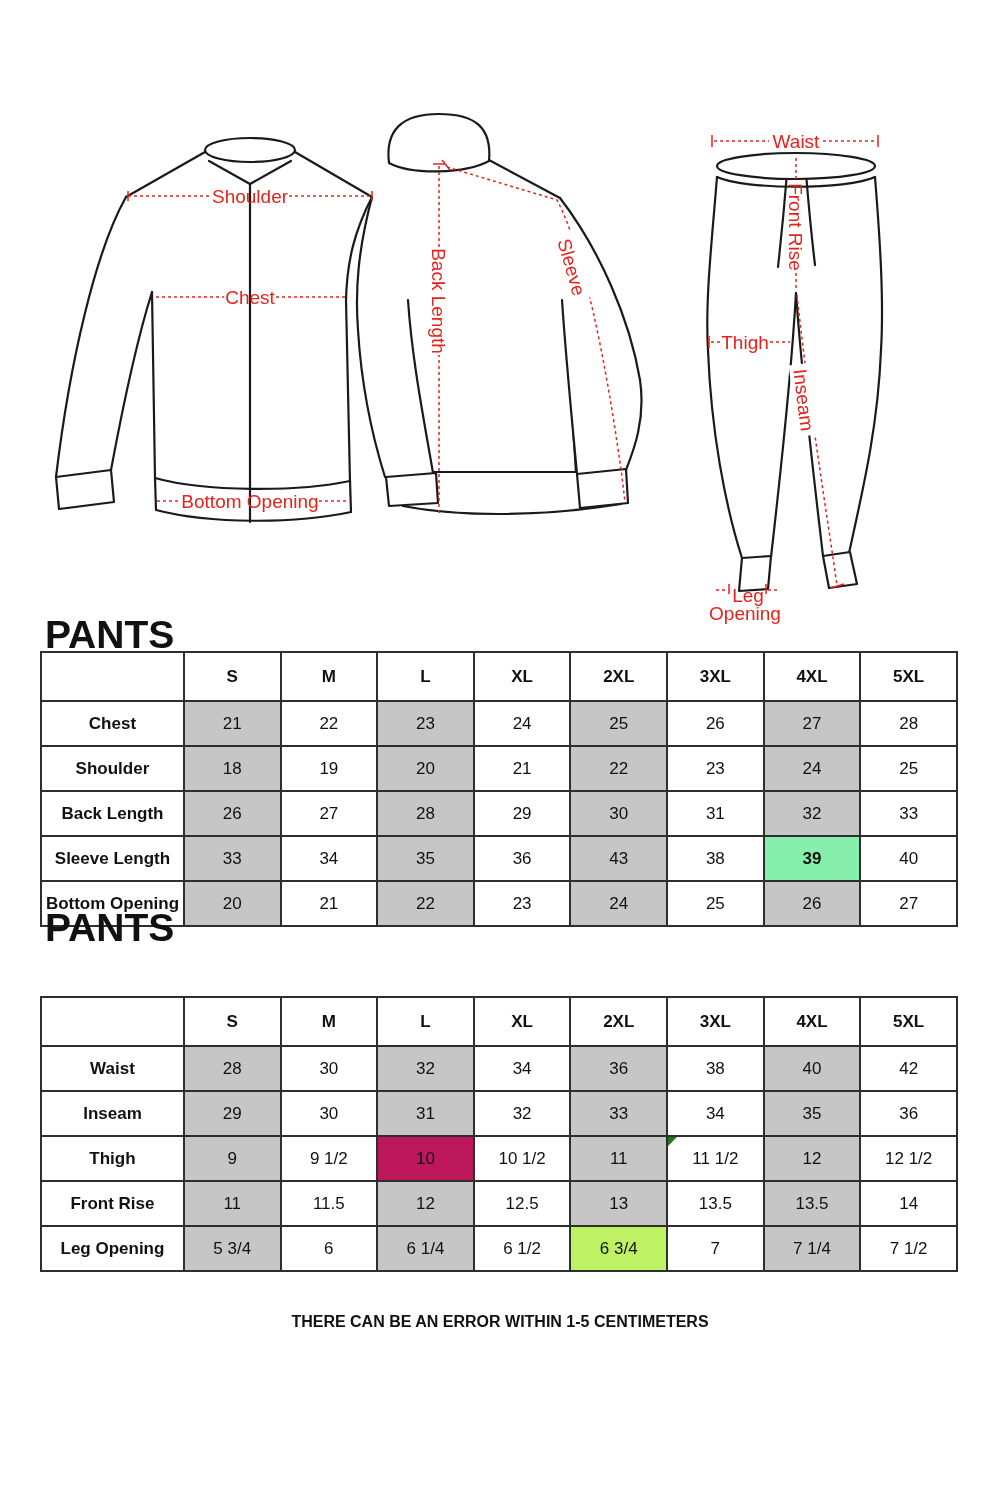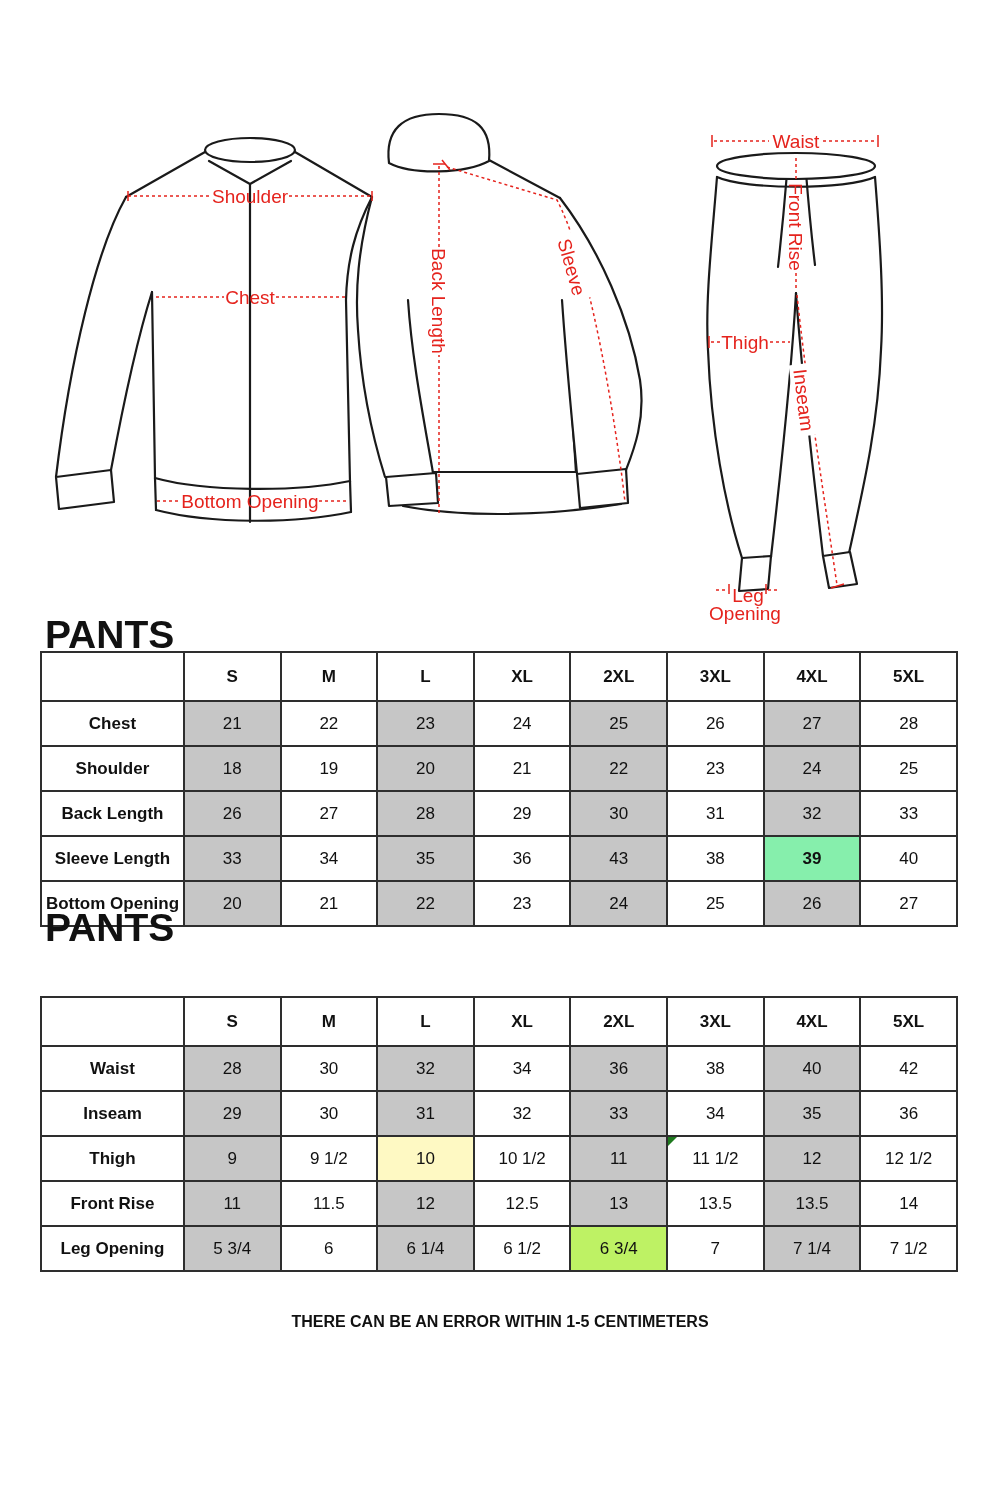--- a/index.html
+++ b/index.html
@@ -287,21 +287,21 @@
           <td>32</td>
           <td style="background: rgb(198, 198, 198);">33</td>
           <td>34</td>
           <td style="background: rgb(198, 198, 198);">35</td>
           <td>36</td>
         </tr>
         <tr>
           <th>Thigh</th>
           <td style="background: rgb(198, 198, 198);">9</td>
           <td>9 1/2</td>
-          <td style="background: #fef9c3;">10</td>
+          <td style="background: #be185d;">10</td>
           <td>10 1/2</td>
           <td style="background: rgb(198, 198, 198);">11</td>
           <td>11 1/2<span class="corner-mark" style="border-top-color: rgb(30, 122, 30);"></span></td>
           <td style="background: rgb(198, 198, 198);">12</td>
           <td>12 1/2</td>
         </tr>
         <tr>
           <th>Front Rise</th>
           <td style="background: rgb(198, 198, 198);">11</td>
           <td>11.5</td>

